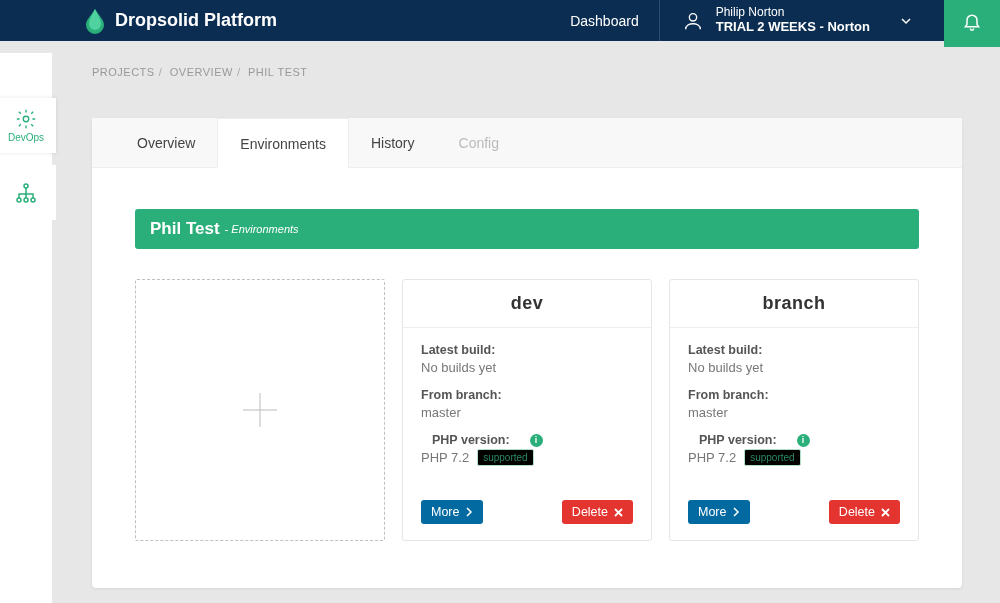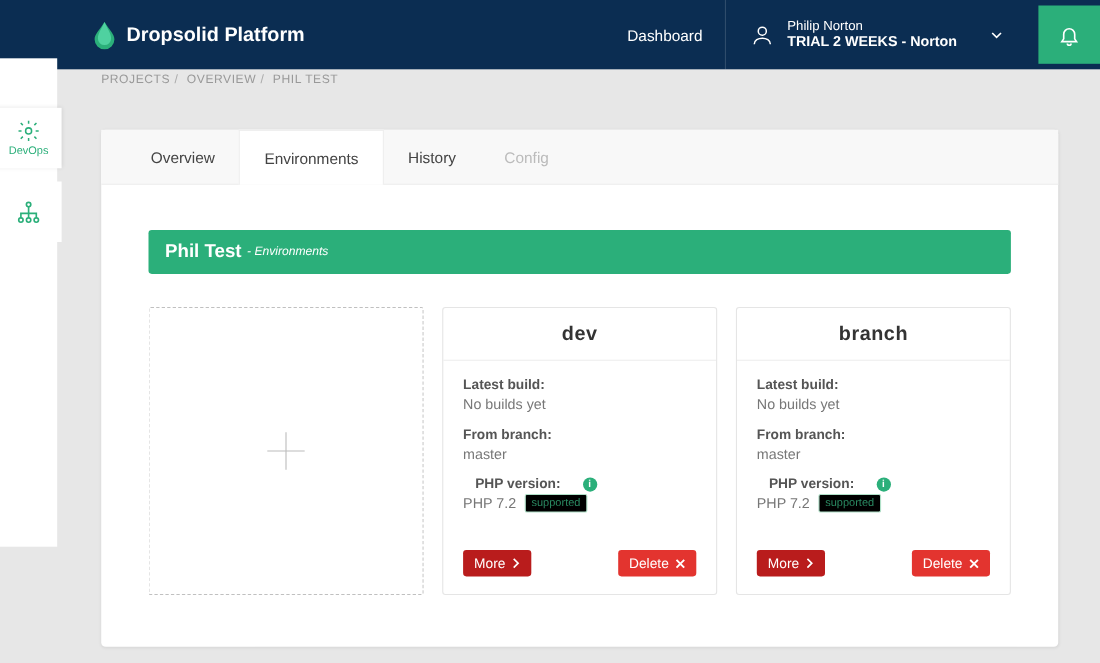--- a/index.html
+++ b/index.html
@@ -1,31 +1,31 @@
 <!DOCTYPE html>
 <html><head>
 <meta charset="utf-8">
 <style>
 * { margin:0; padding:0; box-sizing:border-box; }
 body { font-family: -apple-system, BlinkMacSystemFont, "Segoe UI", Arial, sans-serif; background:#e7e7e7; color:#333; width:1000px; height:603px; overflow:hidden; }
 
 
-.header { height:63px; background:#0b2d52; display:flex; align-items:center; color:#fff; }
+.header { height:41px; background:#0b2d52; display:flex; align-items:center; color:#fff; }
 .brand { display:flex; align-items:center; gap:10px; padding-left:85px; font-weight:700; font-size:18px; }
 .brand-icon { width:20px; height:26px; }
 .spacer { flex:1; }
 .dash-link { color:#fff; font-size:14px; padding:0 20px; }
 .profile { display:flex; align-items:center; gap:12px; padding:0 32px 0 22px; border-left:1px solid rgba(255,255,255,.15); height:100%; }
 .profile-text { line-height:1.15; font-size:12px; }
 .profile-text .pname { font-size:12px; }
 .profile-text .porg { font-weight:700; font-size:13px; }
 .bell { width:56px; height:53px; background:#2baf7a; display:flex; align-items:center; justify-content:center; }
 
 
-.sidenav { position:absolute; left:0; top:53px; width:52px; height:444px; background:#fff; display:flex; flex-direction:column; align-items:center; }
+.sidenav { position:absolute; left:0; top:53px; width:52px; height:550px; background:#fff; display:flex; flex-direction:column; align-items:center; }
 .sidenav-item { width:60px; height:55px; display:flex; flex-direction:column; align-items:center; justify-content:center; gap:2px; font-size:10px; color:#2baf7a; background:#fff; box-shadow:0 0 4px rgba(0,0,0,.1); margin-top:45px; }
 .sidenav-item2 { margin-top:12px; box-shadow:none; }
 
 
 .breadcrumbs { position:absolute; top:66px; left:92px; font-size:11px; color:#999; letter-spacing:.5px; }
 .breadcrumbs span { padding:0 4px; color:#aaa; }
 
 
 .card { position:absolute; top:118px; left:92px; width:870px; height:470px; background:#fff; border-radius:4px; box-shadow:0 1px 3px rgba(0,0,0,.08); }
 
@@ -49,21 +49,21 @@
 .envcard { width:250px; border:1px solid #e5e5e5; border-radius:3px; display:flex; flex-direction:column; }
 .envhead { text-align:center; padding:13px 0; font-weight:700; font-size:18px; border-bottom:1px solid #eee; letter-spacing:.5px; color:#333; }
 .envbody { padding:15px 18px 10px; font-size:13px; color:#555; flex:1; }
 .lab { font-weight:700; font-size:12.5px; color:#555; margin-bottom:3px; }
 .val { font-size:13px; color:#777; margin-bottom:13px; }
 .phprow { display:flex; align-items:center; gap:20px; margin-bottom:2px;margin-left:11px; }
 .info-icon { width:13px; height:13px; display:inline-flex; align-items:center; justify-content:center; background:#2baf7a; color:#fff; border-radius:50%; font-size:9px; font-weight:700; font-style:normal; }
 .badge { font-size:10px; background:#000000; color:#2a8a62; padding:2px 5px; border-radius:2px; border:1px solid #b0e0c8;text-align:right; }
 .envfoot { display:flex; justify-content:space-between; padding:12px 18px 16px; }
 .btn { font-size:12.5px; padding:5px 10px; border-radius:3px; color:#fff; cursor:pointer; display:inline-flex; align-items:center; gap:6px; border:none; }
-.btn-more { background:#b91c1c; }
+.btn-more { background:#0369a1; }
 .btn-del { background:#e3342f; }
 </style>
 </head>
 <body>
 
 <header class="header">
   <div class="brand">
     <svg class="brand-icon" viewBox="0 0 20 26">
         <path d="M10 1 C5 9 1 12 1 17 a9 9 0 0 0 18 0 C19 12 15 9 10 1 Z" fill="#2baf7a"></path>
         <path d="M10 1 C7 8 4 11 4 16 a6 6 0 0 0 12 0 C16 11 13 8 10 1 Z" fill="#4fd1a0"></path>

